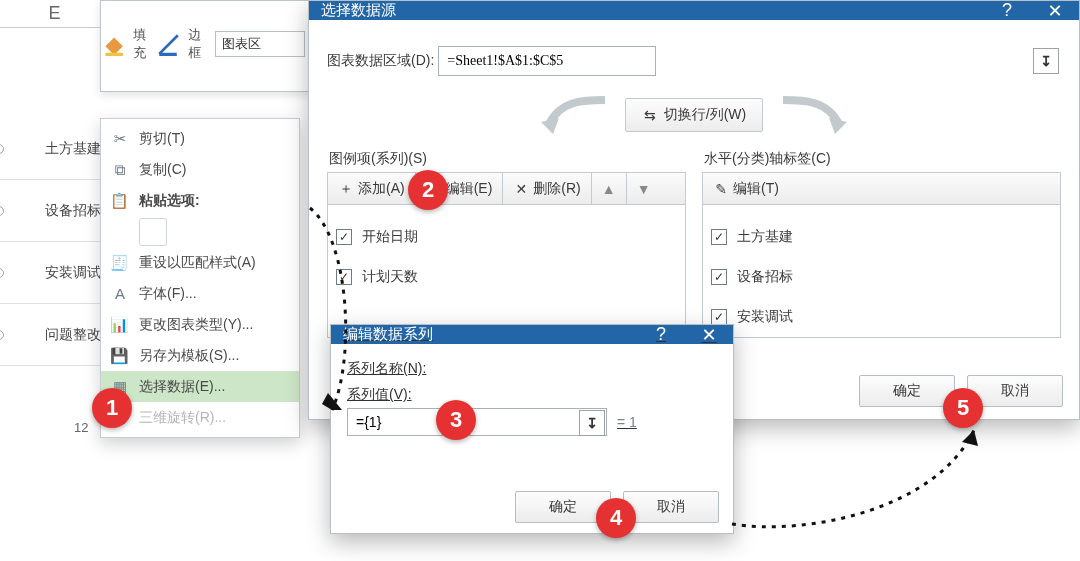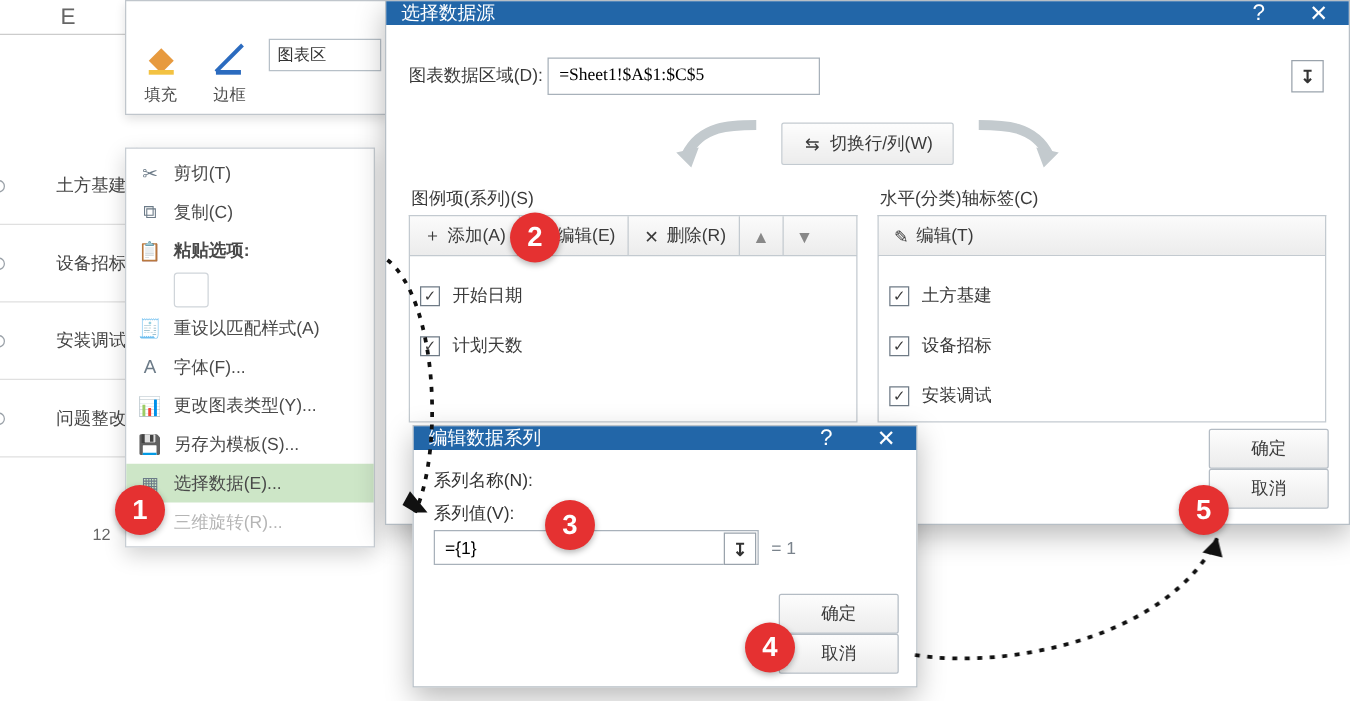--- a/index.html
+++ b/index.html
@@ -56,21 +56,21 @@
       left: 100px; top: 0;
       height: 92px;
       width: 210px;
       background: #fff;
       border: 1px solid #c0c6cc;
       box-shadow: 0 3px 8px rgba(0,0,0,.12);
       display: flex;
     }
     .tt-btn {
       display: flex;
-      flex-direction: column;
+      flex-direction: row;
       align-items: center;
       justify-content: flex-end;
       width: 60px;
       padding: 2px 0 6px;
       gap: 6px;
       font-size: 13px;
       color: #4d4d4d;
     }
     .tt-btn svg { width: 30px; height: 30px; }
     .tt-dd {
@@ -239,37 +239,38 @@
       width: 16px; height: 16px;
       border: 1px solid #6f7b86;
       display: inline-flex; align-items: center; justify-content: center;
       font-size: 12px;
     }
     .chk::before { content: "✓"; }
 
     .dlg-footer {
       position: absolute;
       right: 16px; bottom: 12px;
-      display: flex;  flex-direction: column;
+      display: flex; gap: 12px;
     }
     .dlg-footer .btn {
       width: 96px; height: 32px;
       border: 1px solid #b4bcc4;
       background: linear-gradient(#fdfdfd,#ececec);
       display: flex; align-items: center; justify-content: center;
       font-size: 14px;
       color: #3a3a3a;
       border-radius: 2px;
     }
 
     
     .dlg-es {
-      left: 330px; top: 340px;
+      left: 330px; top: 324px;
       width: 404px;
       height: 210px;
+      text-decoration: underline;
     }
     .es-body { padding: 12px 16px 50px; }
     .es-field-lbl { font-size: 14px; margin: 4px 0 4px; }
     .es-row { display: flex; align-items: center; gap: 10px; }
     .es-input-wrap { position: relative; width: 260px; }
     .es-input {
       width: 100%; height: 28px;
       border: 1px solid #a8b1ba;
       padding: 4px 30px 4px 8px;
       font-size: 14px;

